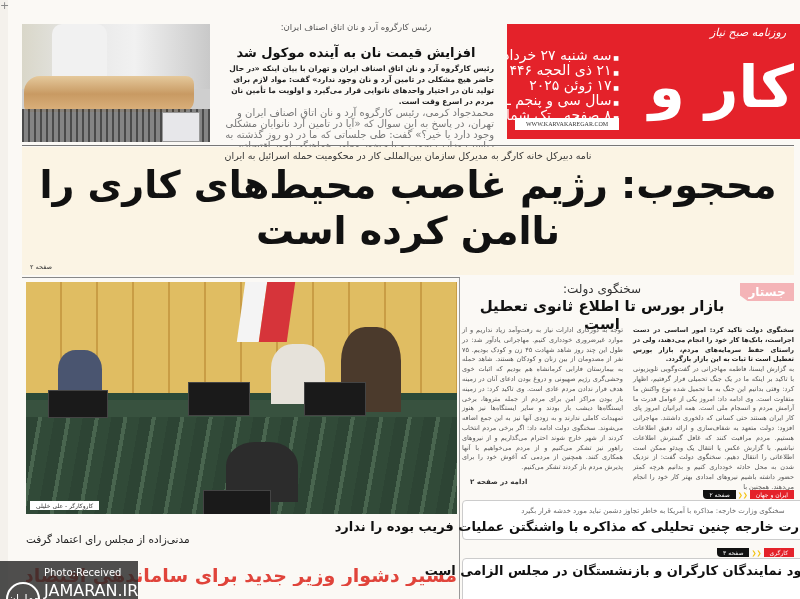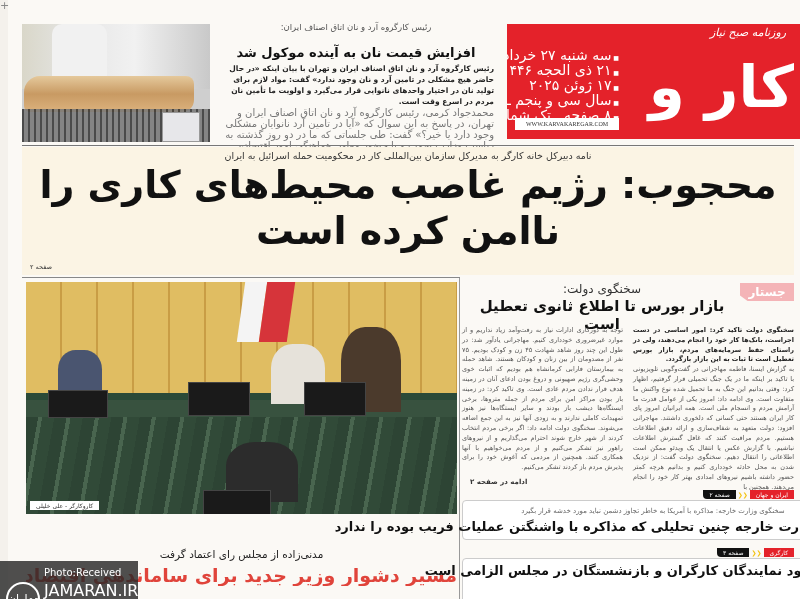--- a/index.html
+++ b/index.html
@@ -39,21 +39,21 @@
   .main-photo{position:absolute;left:26px;top:282px;width:431px;height:232px;overflow:hidden;background:#d8b25a;}
   .mp-wall{position:absolute;left:0;top:0;width:100%;height:48%;background:repeating-linear-gradient(90deg,#e0bd62 0 34px,#c99d45 34px 36px);}
   .mp-flag-w{position:absolute;left:215px;top:0;width:22px;height:60px;background:#f4f4f4;transform:skewX(-8deg);}
   .mp-flag-r{position:absolute;left:237px;top:0;width:28px;height:60px;background:#d6343a;transform:skewX(-8deg);}
   .mp-desk{position:absolute;left:0;top:48%;width:100%;height:52%;background:linear-gradient(180deg,#2b4a38 0 6%,#38523f 6% 100%);}
   .mp-marble{position:absolute;left:0;top:58%;width:100%;height:42%;background:repeating-linear-gradient(100deg,#2d4434 0 12px,#49654f 12px 16px,#314a38 16px 28px);}
   .mp-monitor{position:absolute;background:#1a1a1a;border:1px solid #444;}
   .mp-person{position:absolute;border-radius:40% 40% 0 0;}
   .mp-caption{position:absolute;left:4px;bottom:4px;background:#fff;color:#333;font-size:6px;padding:1px 6px;direction:rtl;}
   
-  .bl-kicker{position:absolute;left:26px;top:548px;width:431px;text-align:center;direction:rtl;font-size:10.5px;color:#222;}
+  .bl-kicker{position:absolute;left:26px;top:533px;width:431px;text-align:left;direction:rtl;font-size:10.5px;color:#222;}
   .bl-title{position:absolute;left:26px;top:564px;width:431px;text-align:right;direction:rtl;font-size:19px;font-weight:bold;color:#e0443b;white-space:nowrap;overflow:hidden;}
   .watermark{position:absolute;left:0;top:561px;width:138px;height:38px;background:rgba(40,40,40,.82);color:#fff;}
   .wm-logo{position:absolute;left:6px;top:21px;width:30px;height:30px;border:2px solid #fff;border-radius:50%;font-size:11px;text-align:center;line-height:30px;}
   .wm-line1{position:absolute;left:44px;top:6px;font-size:10px;}
   .wm-line2{position:absolute;left:44px;top:20px;font-size:16px;}
   
   .vbar{position:absolute;left:459px;top:278px;width:1px;height:321px;background:#999;}
   .jostar{position:absolute;right:6px;top:283px;width:54px;height:18px;background:#f4b4b7;color:#fff;font-size:12px;font-weight:bold;text-align:center;line-height:18px;direction:rtl;clip-path:polygon(0 0,100% 0,100% 100%,14% 100%,0 70%);}
   .story-kicker{position:absolute;left:462px;top:282px;width:280px;text-align:center;direction:rtl;font-size:12px;color:#333;}
   .story-title{position:absolute;left:462px;top:297px;width:280px;text-align:center;direction:rtl;font-size:15px;font-weight:bold;color:#111;}

